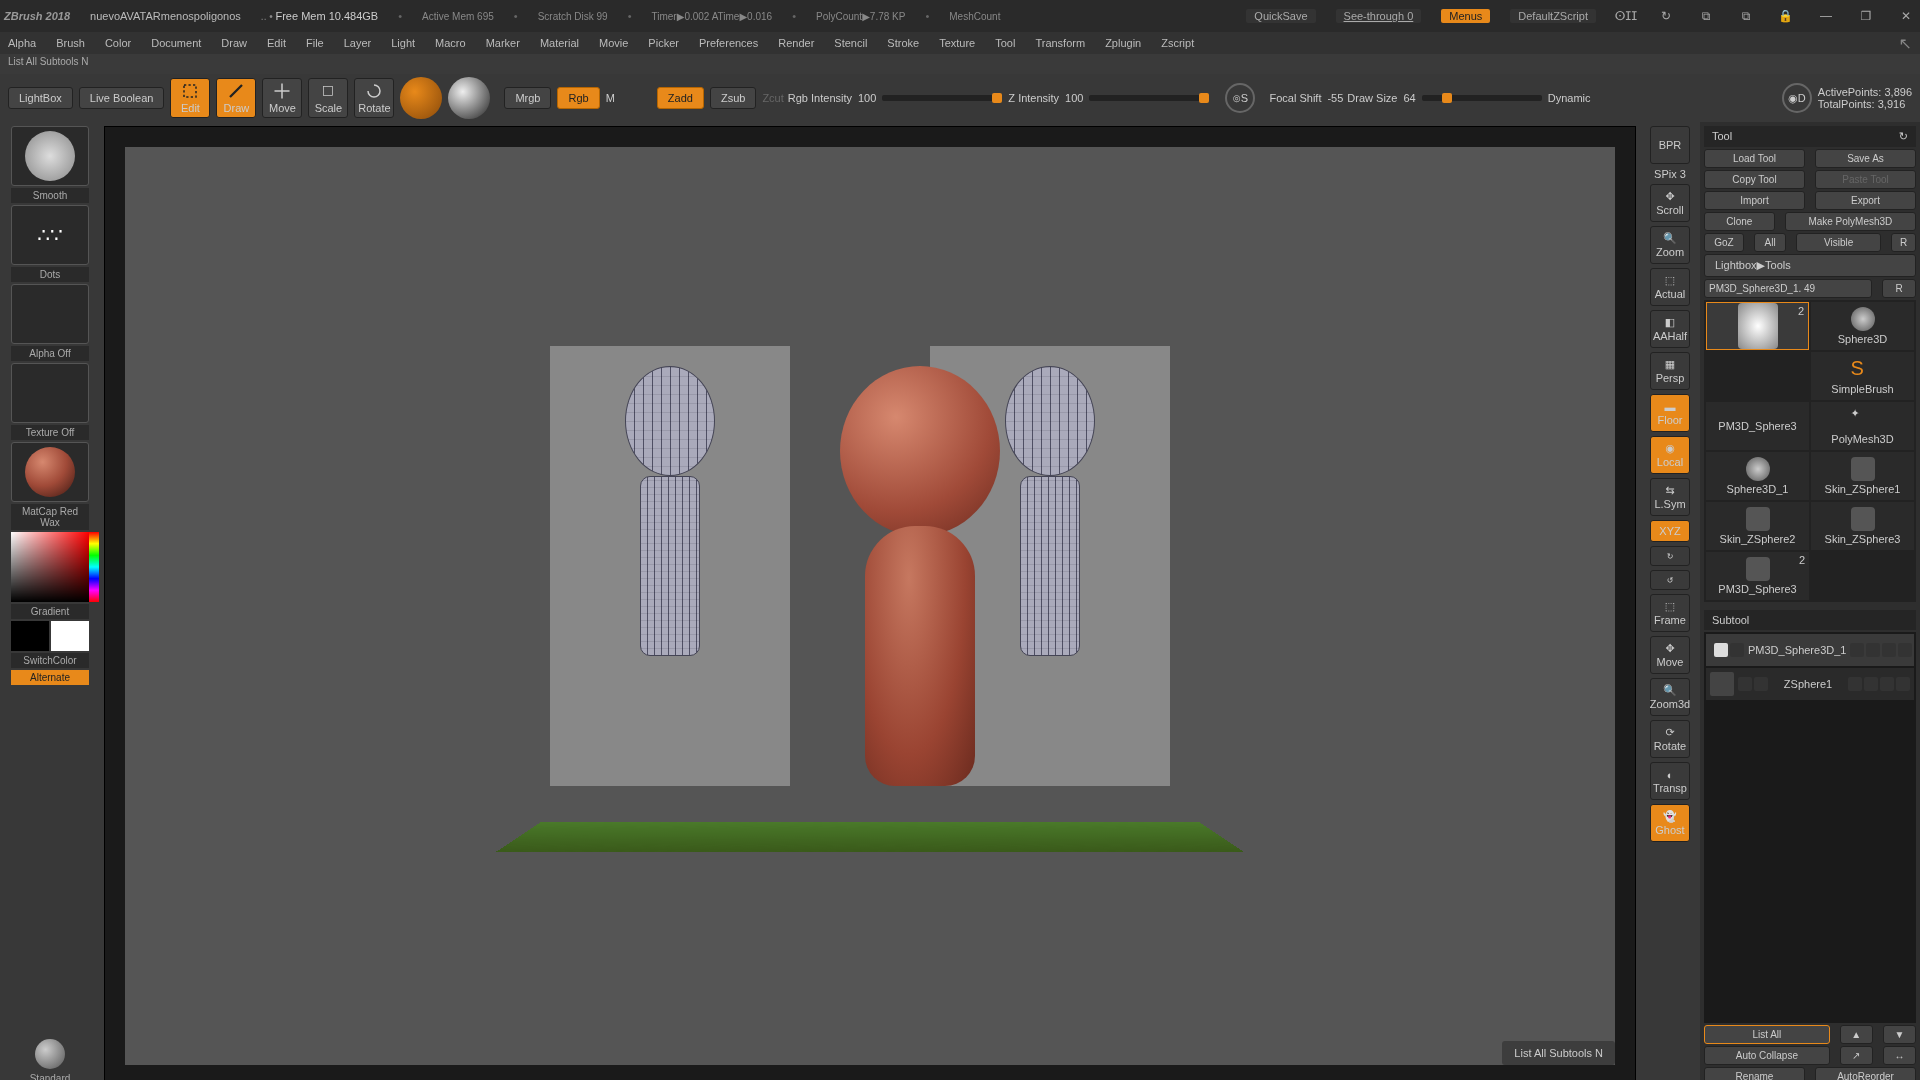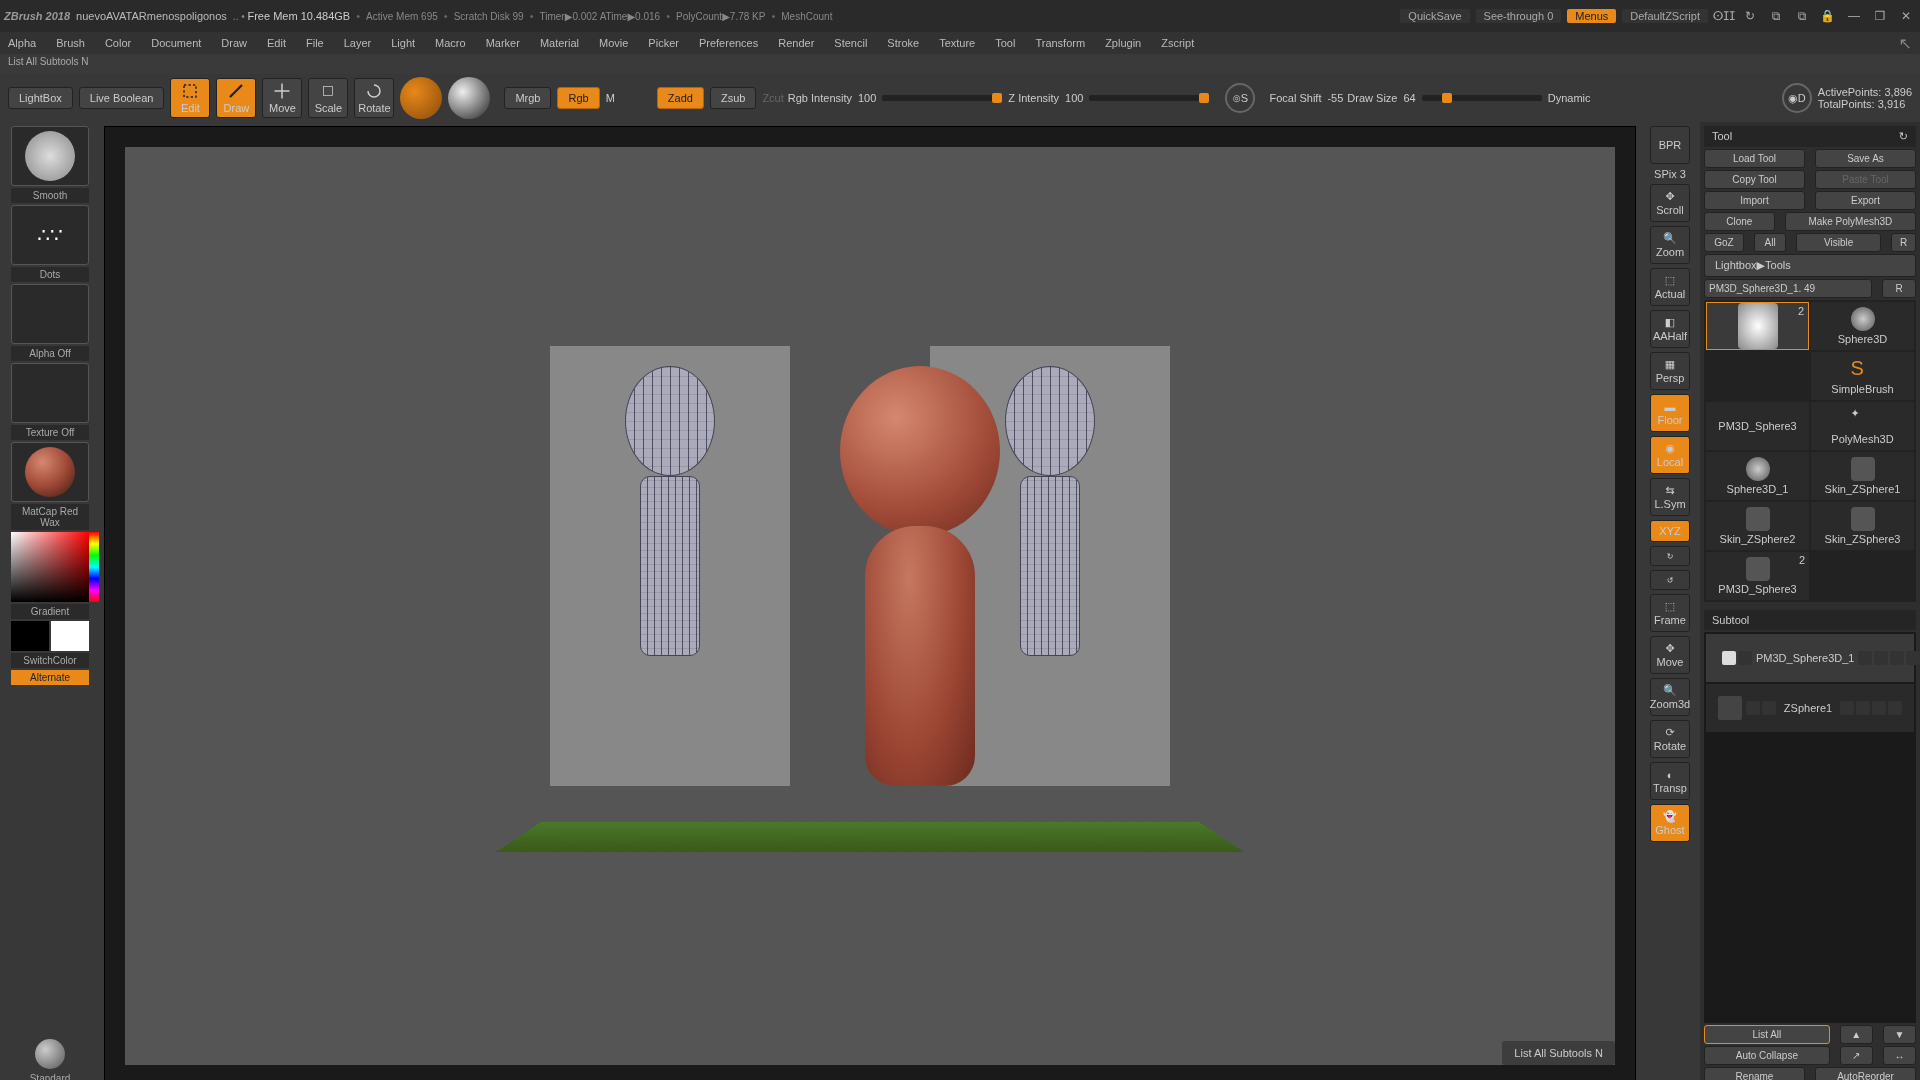--- a/index.html
+++ b/index.html
@@ -1,17 +1,17 @@
 <!DOCTYPE html>
 <html><head>
 <meta charset="utf-8">
 <style>
 *{margin:0;padding:0;box-sizing:border-box;font-family:Tahoma,sans-serif;font-size:11px;color:#ccc;user-select:none}
 body{background:#383838;width:1920px;height:1080px;overflow:hidden}
-.titlebar{height:22px;background:#2a2a2a;display:flex;align-items:center;padding:16px 4px;gap:6px}
+.titlebar{height:22px;background:#2a2a2a;display:flex;align-items:center;padding:16px 4px;gap:20px}
 .titlebar .app{font-style:italic;font-weight:bold;color:#999}
 .titlebar .doc{color:#bbb}
 .titlebar .stat{color:#888;font-size:10px}
 .titlebar .sep{color:#666}
 .titlebar .spacer{flex:1}
 .pill{background:#333;padding:1px 8px;border-radius:2px;color:#aaa}
 .pill.orange{background:#e8891a;color:#222}
 .titlebar .icon{width:20px;height:16px;display:flex;align-items:center;justify-content:center;color:#aaa;font-size:12px}
 .menubar{height:22px;background:#323232;display:flex;align-items:center;padding:0 8px;gap:20px}
 .menubar span{color:#bbb;cursor:pointer}
@@ -54,21 +54,21 @@
 .navbtn.orange{background:#e8891a;color:#222}
 .rightpanel{width:220px;background:#2e2e2e;display:flex;flex-direction:column;padding:4px;gap:2px}
 .panel-hdr{background:#252525;padding:4px 8px;font-size:11px;display:flex;justify-content:space-between}
 .btnrow{display:flex;gap:10px}
 .btnrow .btn{flex:1;padding:3px 4px;font-size:10px;text-align:center}
 .toolgrid{display:grid;grid-template-columns:1fr 1fr;gap:2px;background:#222;padding:2px}
 .toolitem{height:48px;background:#2a2a2a;display:flex;flex-direction:column;align-items:center;justify-content:center;font-size:9px;gap:2px;position:relative}
 .toolitem.sel{background:#3a3a3a;border:1px solid #e8891a}
 .toolitem .ticon{width:24px;height:24px;background:#555;border-radius:4px}
 .subtool-list{background:#1a1a1a;flex:1;min-height:200px;padding:2px}
-.subtool-row{display:flex;align-items:center;padding:12px;gap:4px;background:#2a2a2a;margin-bottom:2px}
+.subtool-row{display:flex;align-items:center;padding:4px;gap:4px;background:#2a2a2a;margin-bottom:2px}
 .subtool-row.sel{background:#3a3a3a}
 .subtool-row .sicon{width:24px;height:24px;background:#444;border-radius:2px}
 .subtool-row .eyes{display:flex;gap:2px;margin-left:auto}
 .subtool-row .eye{width:14px;height:14px;background:#333;border-radius:2px}
 .dim{color:#666}
 </style>
 </head>
 <body>
 
 <div class="titlebar">
@@ -80,21 +80,21 @@
   <span class="sep">•</span>
     <span class="stat">Scratch Disk 99</span>
   <span class="sep">•</span>
     <span class="stat">Timer▶0.002 ATime▶0.016</span>
   <span class="sep">•</span>
     <span class="stat">PolyCount▶7.78 KP</span>
   <span class="sep">•</span>
     <span class="stat">MeshCount</span>
   <span class="spacer"></span>
   <span class="pill">QuickSave</span>
-  <span class="pill" style="">See-through  0</span>
+  <span class="pill" style="text-decoration:underline">See-through  0</span>
   <span class="pill orange">Menus</span>
   <span class="pill">DefaultZScript</span>
   <span class="icon">ⵙⵊⵊ</span>
   <span class="icon">↻</span>
   <span class="icon">⧉</span>
   <span class="icon">⧉</span>
   <span class="icon">🔒</span>
   <span class="icon">—</span>
   <span class="icon">❐</span>
   <span class="icon">✕</span>

